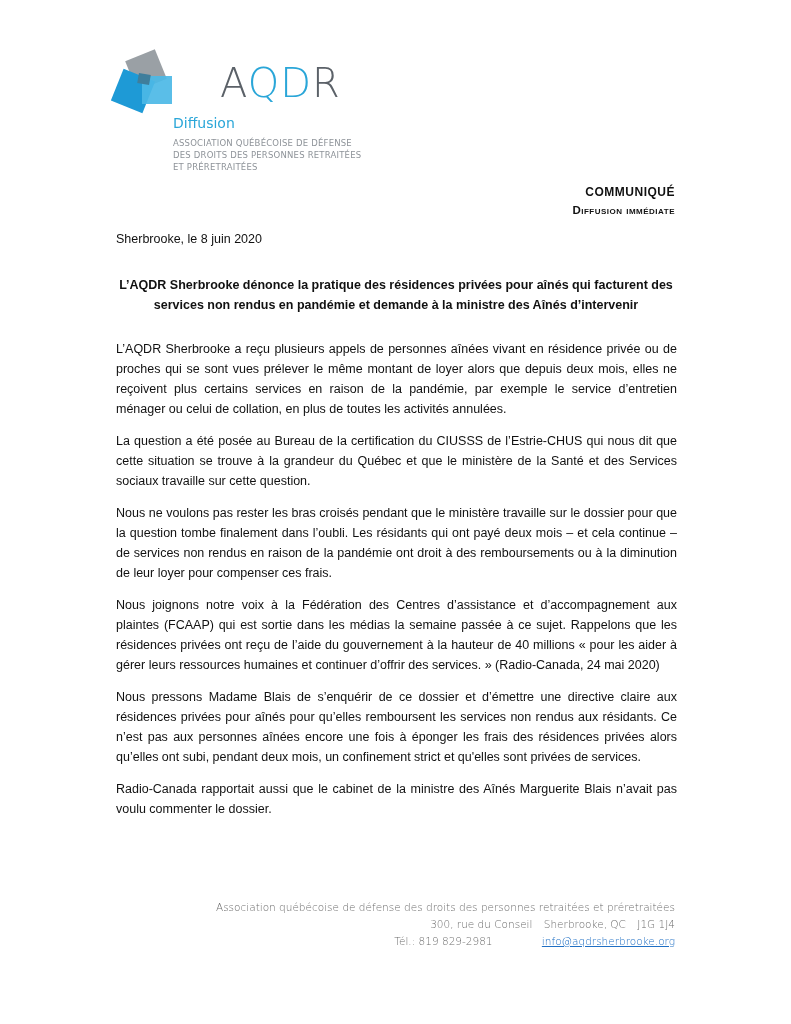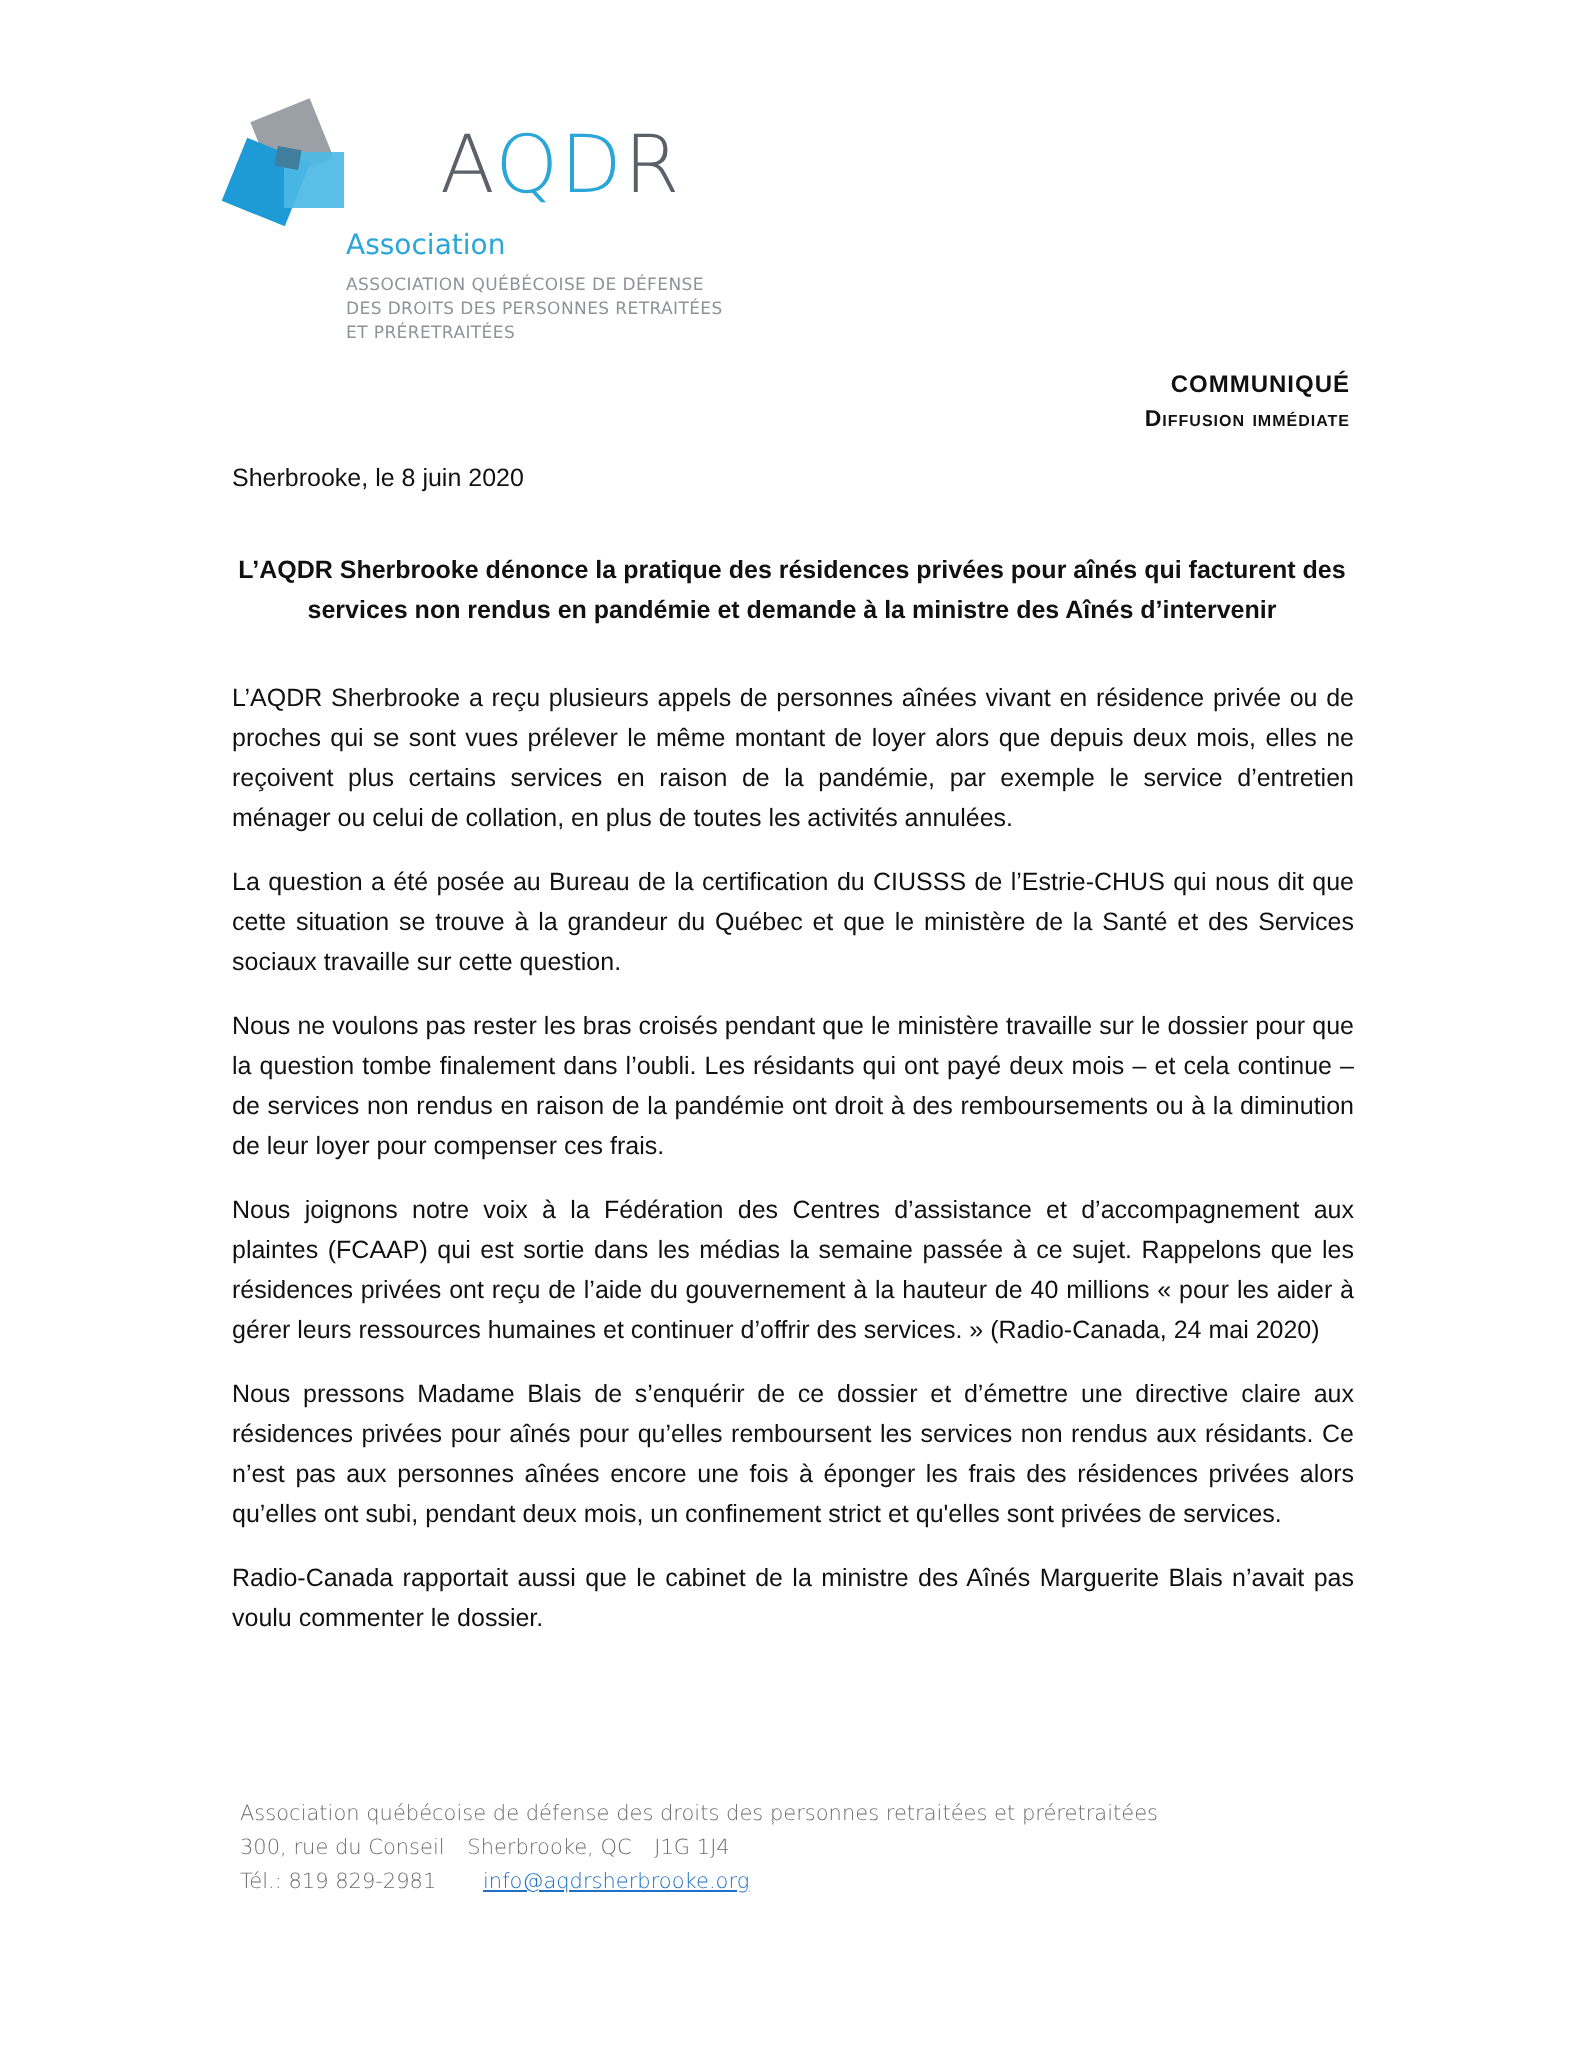--- a/index.html
+++ b/index.html
@@ -36,39 +36,39 @@
     .headline {
       position: absolute; left: 116px; width: 560px; top: 275px;
       text-align: center; font-weight: bold; font-size: 12.5px; line-height: 20px;
     }
 
     .body { position: absolute; left: 116px; width: 561px; top: 339px; font-size: 12.5px; line-height: 20px; }
     .body p { margin: 0 0 12px 0; text-align: justify; }
 
     .footer {
       position: absolute; left: 120px; width: 555px; top: 899px;
-      text-align: left; font-size: 10.5px; line-height: 17px; color: #6d6d6d;
+      text-align: right; font-size: 10.5px; line-height: 17px; color: #6d6d6d;
       font-family: "DejaVu Sans", sans-serif; font-weight: 300;
     }
-    .footer a { color: #1f6fc4; text-decoration: underline; }
+    .footer a { color: #1f6fc4; text-decoration: underline; margin-left: 26px; }
     .gap { display: inline-block; width: 20px; }
     .gap-s { display: inline-block; width: 8px; }
   </style>
 </head>
 <body>
 
 <div class="logo">
   <div class="logo-mark">
     <div class="sq sq-gray"></div>
     <div class="sq sq-dark"></div>
     <div class="sq sq-light"></div>
     <div class="sq sq-overlap"></div>
   </div>
   <div class="brand"><span>A</span><span class="q">Q</span><span class="d">D</span><span>R</span></div>
-  <div class="city">Association</div>
+  <div class="city">Diffusion</div>
   <div class="assoc">
     <div>ASSOCIATION QUÉBÉCOISE DE DÉFENSE</div>
     <div>DES DROITS DES PERSONNES RETRAITÉES</div>
     <div>ET PRÉRETRAITÉES</div>
   </div>
 </div>
 
 <div class="release">
   <div class="big">COMMUNIQUÉ</div>
   <div class="sc">Diffusion immédiate</div>

